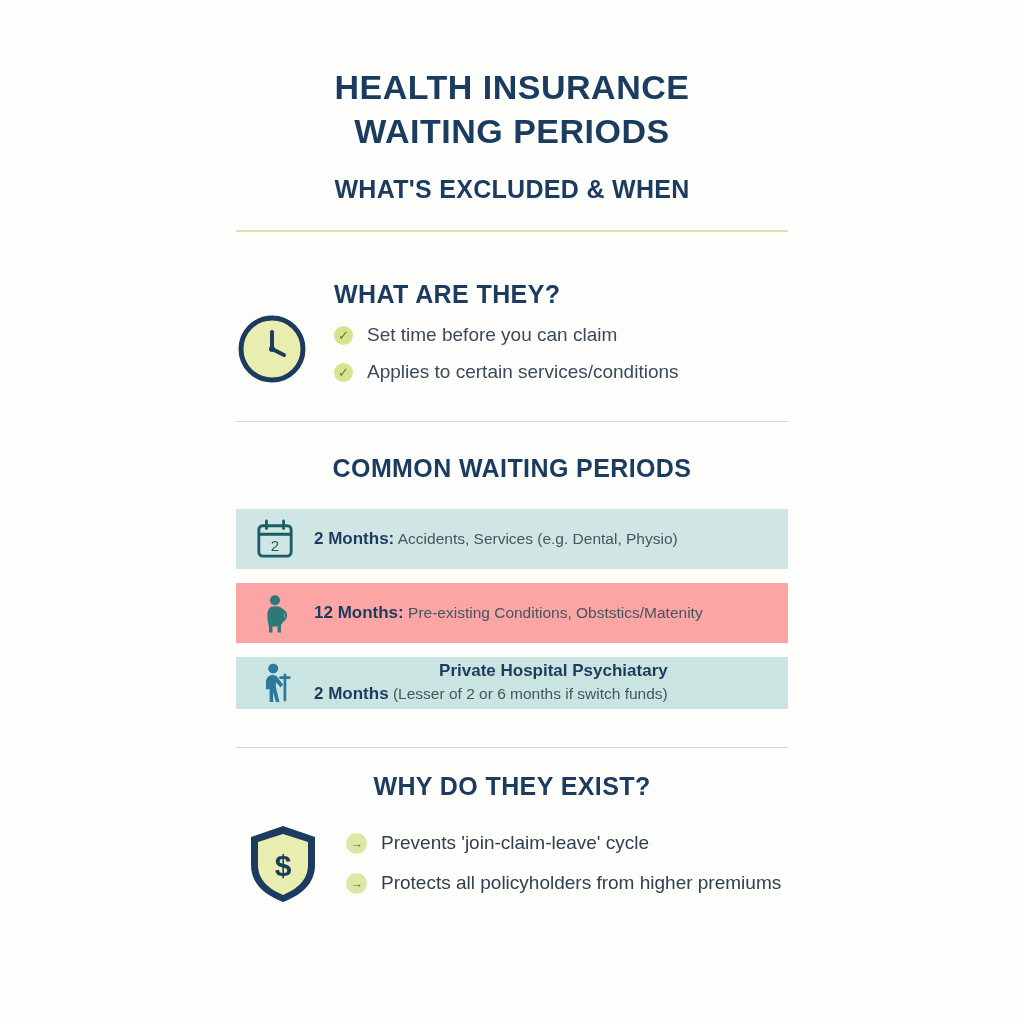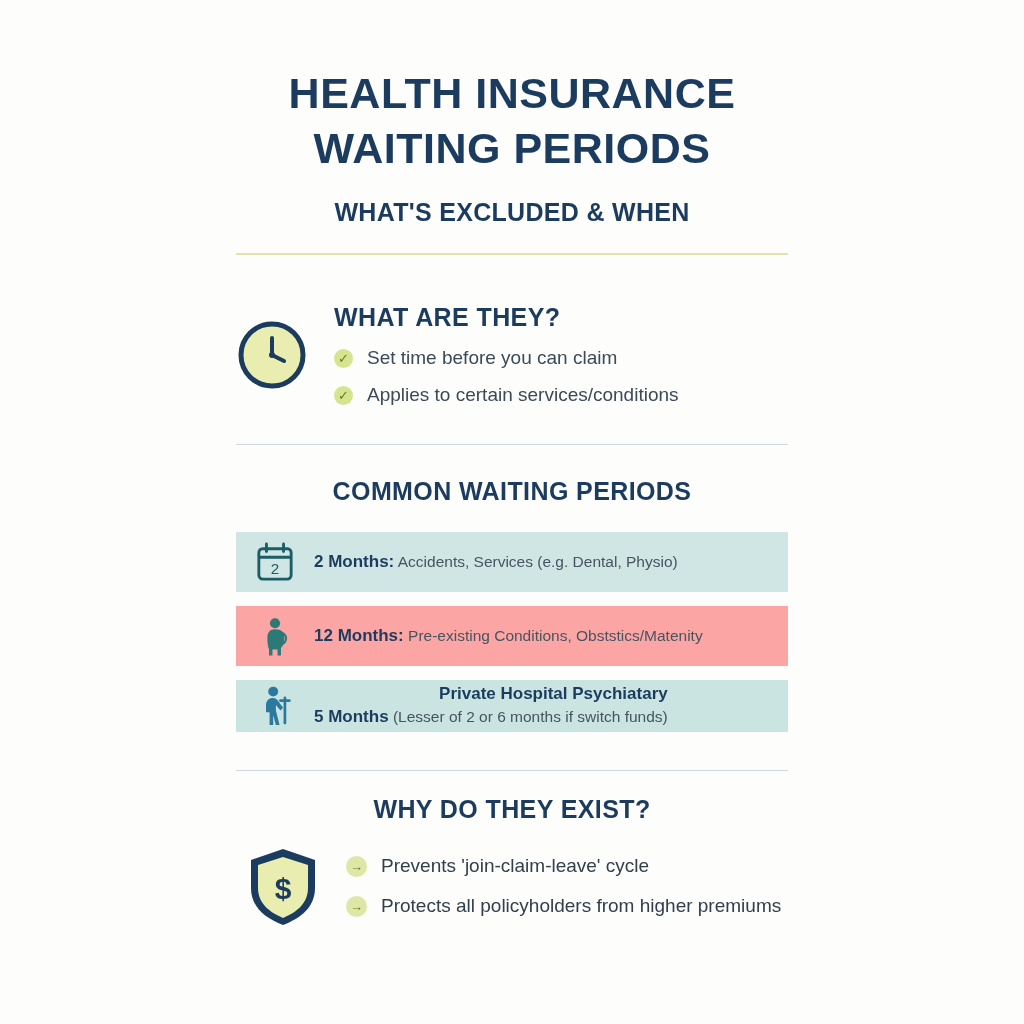--- a/index.html
+++ b/index.html
@@ -21,21 +21,21 @@
     background: #fdfdfc;
     box-sizing: border-box;
   }
 
   
   .header {
     padding-top: 66px;
     text-align: center;
   }
   .title-line {
-    font-size: 43px;
+    font-size: 34px;
     font-weight: bold;
     letter-spacing: 0.5px;
     color: #1b3b5f;
     line-height: 1.28;
     text-transform: uppercase;
   }
   .subtitle {
     margin-top: 22px;
     font-size: 25px;
     font-weight: bold;
@@ -48,21 +48,21 @@
     height: 2px;
     margin: 26px auto 0 auto;
     background: #dfe3a8;
   }
 
   
   .section-what {
     margin-top: 44px;
     padding-left: 238px;
     display: flex;
-    align-items: center;
+    align-items: flex-end;
   }
   .clock-wrap {
     width: 68px;
     height: 68px;
     flex: 0 0 68px;
     margin-top: 4px;
   }
   .what-body {
     margin-left: 28px;
     padding-top: 4px;
@@ -265,21 +265,21 @@
         <div class="bar-icon">
           <svg viewBox="0 0 40 46" width="36" height="42">
             <circle cx="18" cy="7" r="5.5" fill="#2b7a9e"></circle>
             <path d="M18 14 c-5 0 -8 3 -8 8 l0 8 l4 0 l0 14 l4 0 l0 -11 l3 11 l4 0 l-4 -16 l0 -6 l5 6 l3 -3 l-6 -8 c-1 -2 -3 -3 -5 -3 z" fill="#2b7a9e"></path>
             <line x1="31" y1="14" x2="31" y2="42" stroke="#2b7a9e" stroke-width="3" stroke-linecap="round"></line>
             <line x1="26" y1="17" x2="36" y2="17" stroke="#2b7a9e" stroke-width="3" stroke-linecap="round"></line>
           </svg>
         </div>
         <div class="bar-text">
           <div class="strong">Private Hospital Psychiatary</div>
-          <div><span class="strong">5 Months</span><span class="small"> (Lesser of 2 or 6 months if switch funds)</span></div>
+          <div><span class="strong">2 Months</span><span class="small"> (Lesser of 2 or 6 months if switch funds)</span></div>
         </div>
       </div>
 
     </div>
   </div>
 
   <div class="divider"></div>
 
   <div class="section-why">
     <div class="section-heading">Why Do They Exist?</div>

